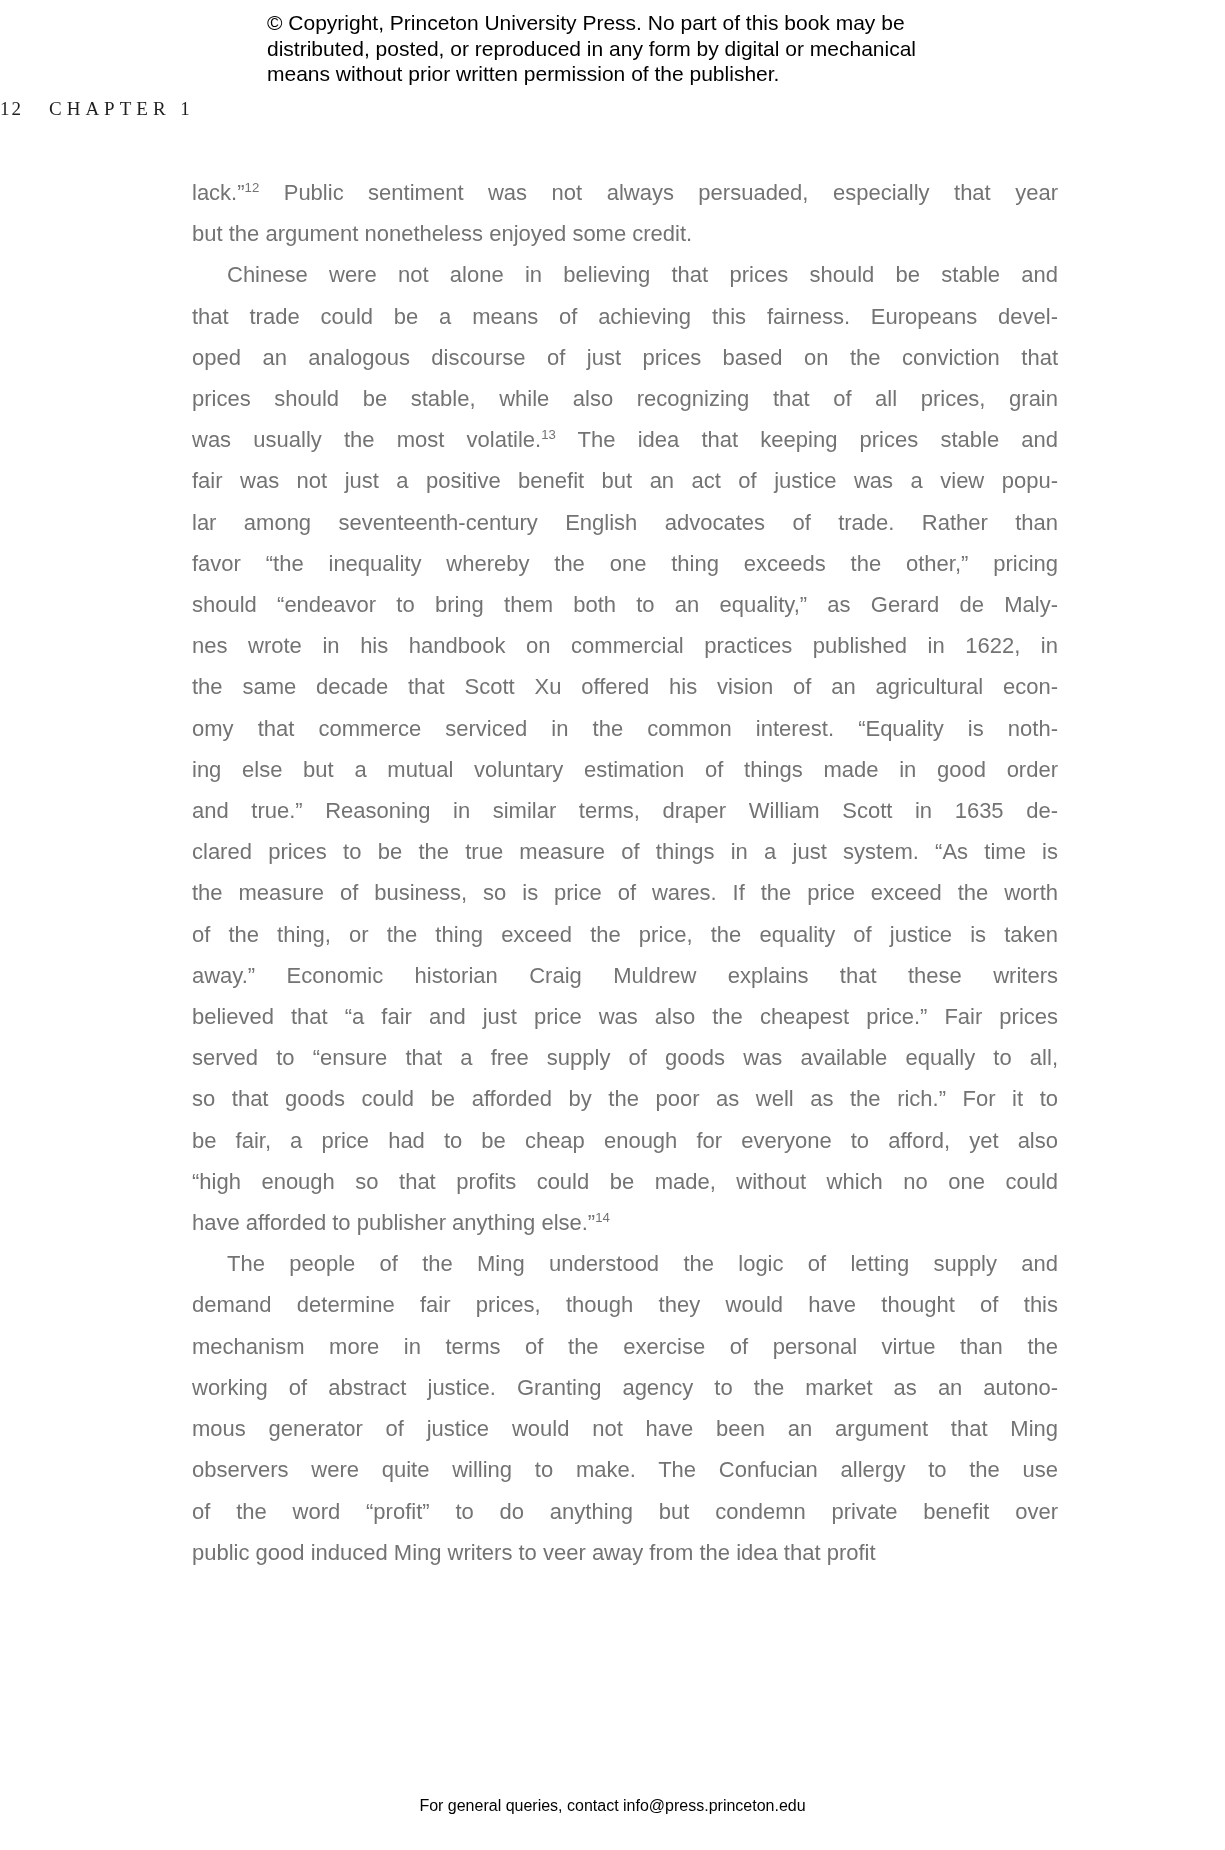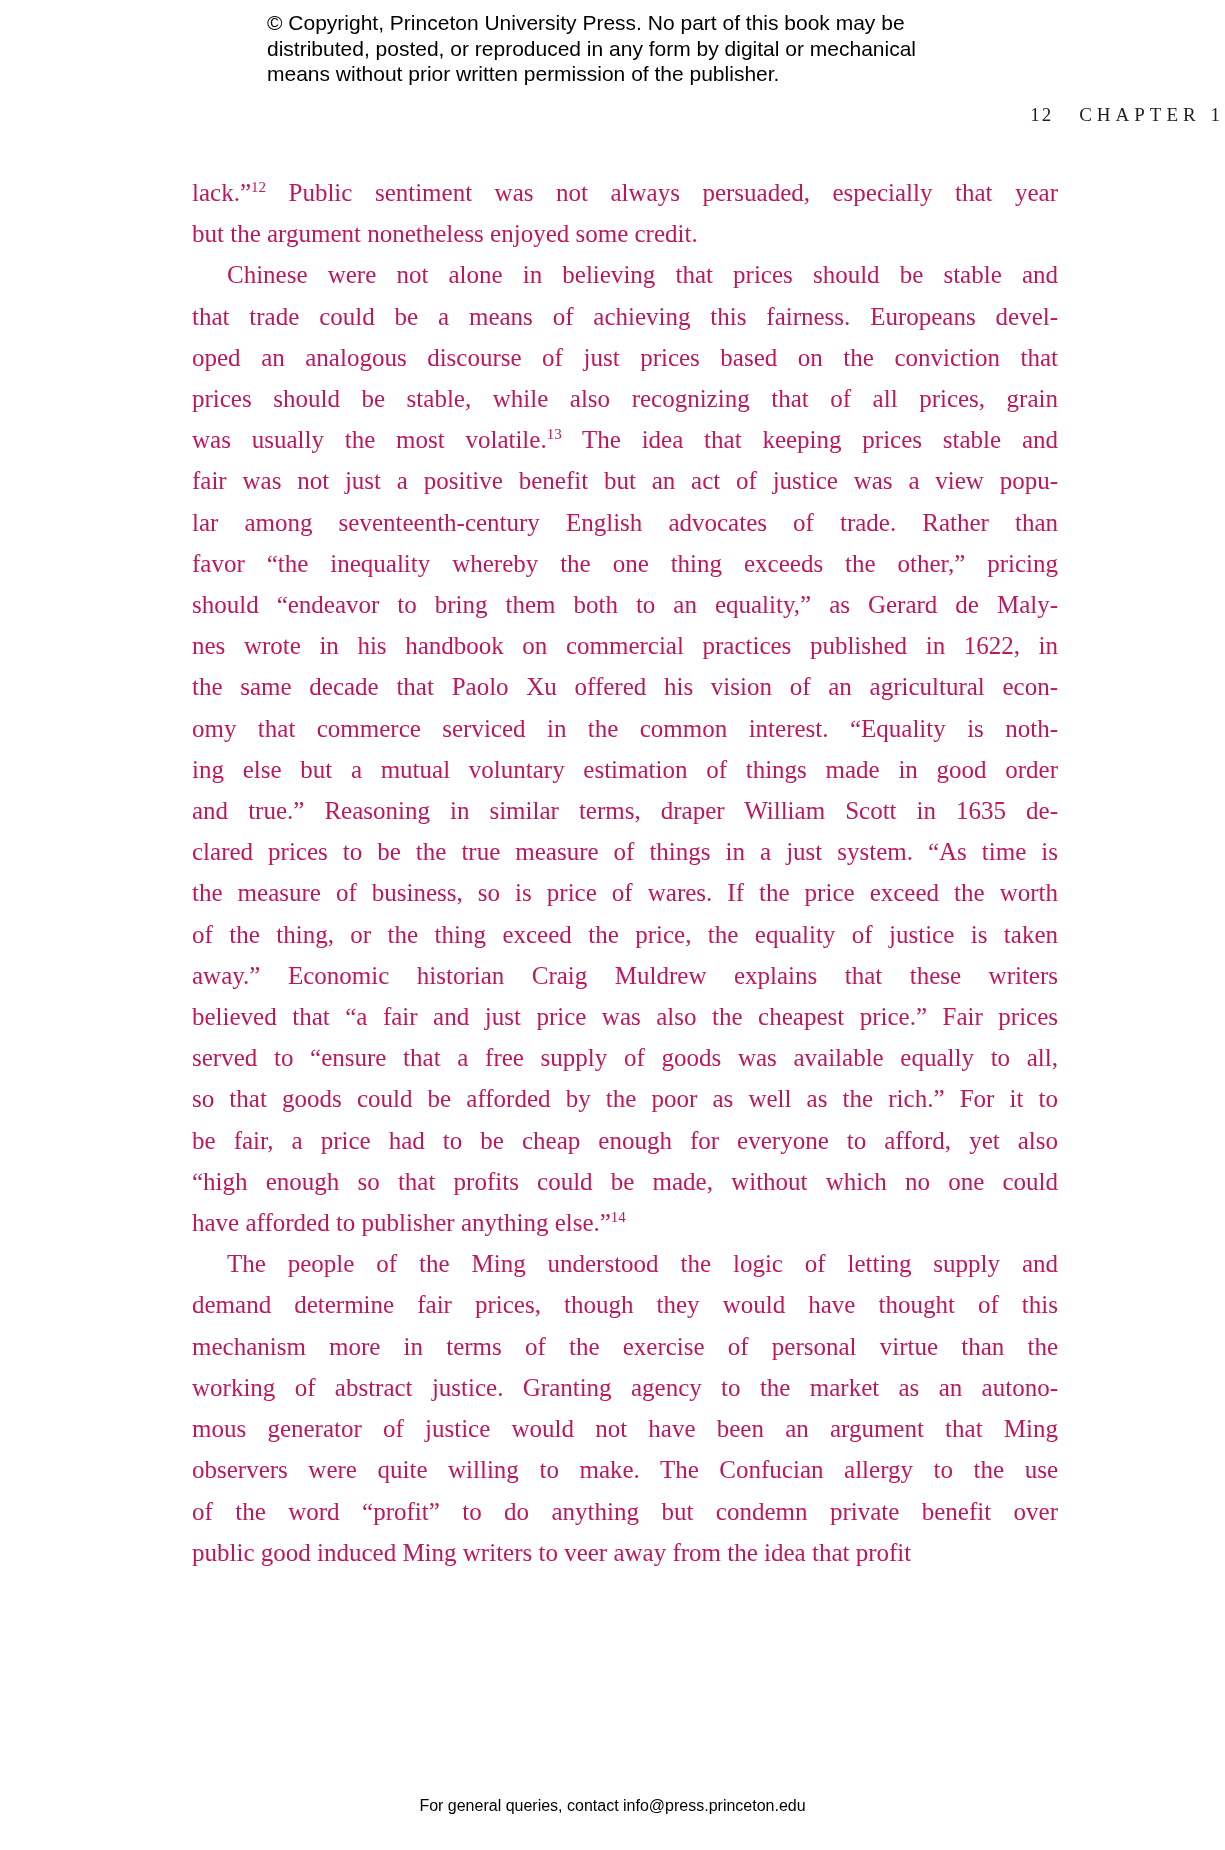--- a/index.html
+++ b/index.html
@@ -15,38 +15,38 @@
     left: 267px; top: 10px;
     font-family: Liberation Sans, sans-serif;
     font-size: 21px;
     line-height: 25.5px;
     color: #000000;
     white-space: nowrap;
   }
 
   .page-header {
     position: absolute;
-    top: 104px; left: 0;
+    top: 98px; left: 0;
     width: 100%;
-    text-align: right;
+    text-align: left;
     font-family: "Liberation Serif", "DejaVu Serif", serif;
     color: #1f1f1f;
     font-size: 19px;
   }
   .page-header .pagenum { letter-spacing: 2px; margin-right: 26px; }
   .page-header .chapter { letter-spacing: 5px; }
 
   .body-text {
     position: absolute;
     left: 192px; top: 172px;
     width: 866px;
-    font-family: Liberation Serif, serif;
-    font-size: 25px;
+    font-family: Liberation Sans, sans-serif;
+    font-size: 22px;
     line-height: 41.2px;
-    color: #be185d;
+    color: #737373;
   }
   .line { white-space: normal; }
   .line.j { text-align: justify; text-align-last: justify; }
   .line.ind { text-indent: 35px; }
   .body-text sup {
     font-size: 0.6em;
     line-height: 0;
     vertical-align: super;
   }
 
@@ -79,21 +79,21 @@
     <div class="line j ind"><span>Chinese were not alone in believing that prices should be stable and</span></div>
     <div class="line j"><span>that trade could be a means of achieving this fairness. Europeans devel-</span></div>
     <div class="line j"><span>oped an analogous discourse of just prices based on the conviction that</span></div>
     <div class="line j"><span>prices should be stable, while also recognizing that of all prices, grain</span></div>
     <div class="line j"><span>was usually the most volatile.</span><sup>13</sup><span> The idea that keeping prices stable and</span></div>
     <div class="line j"><span>fair was not just a positive benefit but an act of justice was a view popu-</span></div>
     <div class="line j"><span>lar among seventeenth-century English advocates of trade. Rather than</span></div>
     <div class="line j"><span>favor “the inequality whereby the one thing exceeds the other,” pricing</span></div>
     <div class="line j"><span>should “endeavor to bring them both to an equality,” as Gerard de Maly-</span></div>
     <div class="line j"><span>nes wrote in his handbook on commercial practices published in 1622, in</span></div>
-    <div class="line j"><span>the same decade that Paolo Xu offered his vision of an agricultural econ-</span></div>
+    <div class="line j"><span>the same decade that Scott Xu offered his vision of an agricultural econ-</span></div>
     <div class="line j"><span>omy that commerce serviced in the common interest. “Equality is noth-</span></div>
     <div class="line j"><span>ing else but a mutual voluntary estimation of things made in good order</span></div>
     <div class="line j"><span>and true.” Reasoning in similar terms, draper William Scott in 1635 de-</span></div>
     <div class="line j"><span>clared prices to be the true measure of things in a just system. “As time is</span></div>
     <div class="line j"><span>the measure of business, so is price of wares. If the price exceed the worth</span></div>
     <div class="line j"><span>of the thing, or the thing exceed the price, the equality of justice is taken</span></div>
     <div class="line j"><span>away.” Economic historian Craig Muldrew explains that these writers</span></div>
     <div class="line j"><span>believed that “a fair and just price was also the cheapest price.” Fair prices</span></div>
     <div class="line j"><span>served to “ensure that a free supply of goods was available equally to all,</span></div>
     <div class="line j"><span>so that goods could be afforded by the poor as well as the rich.” For it to</span></div>

